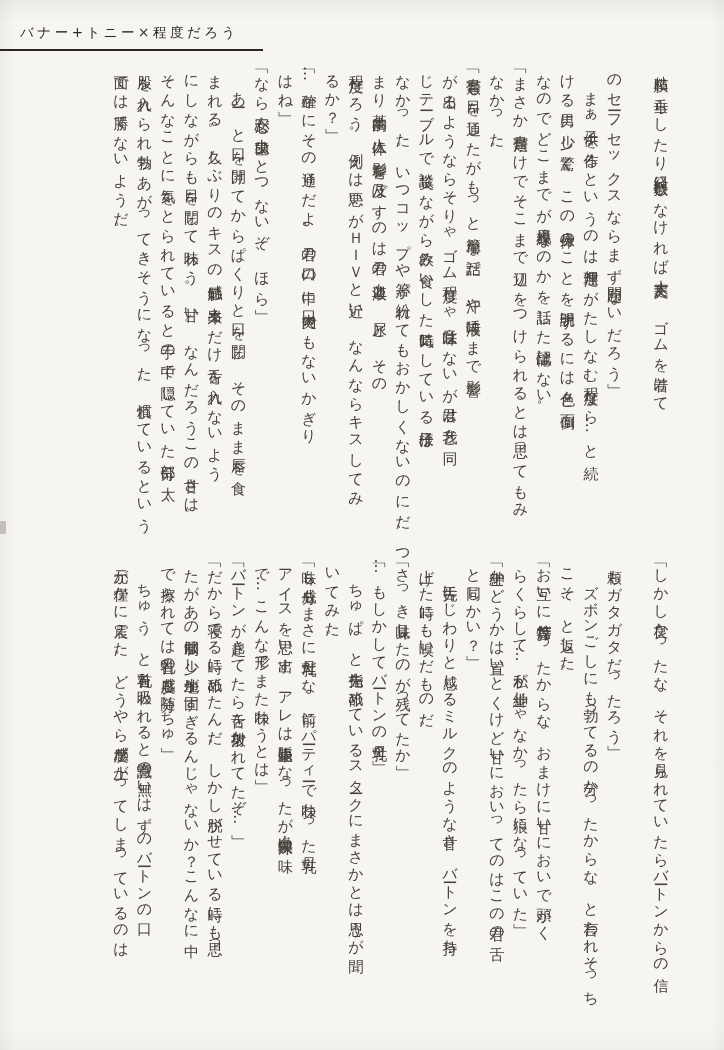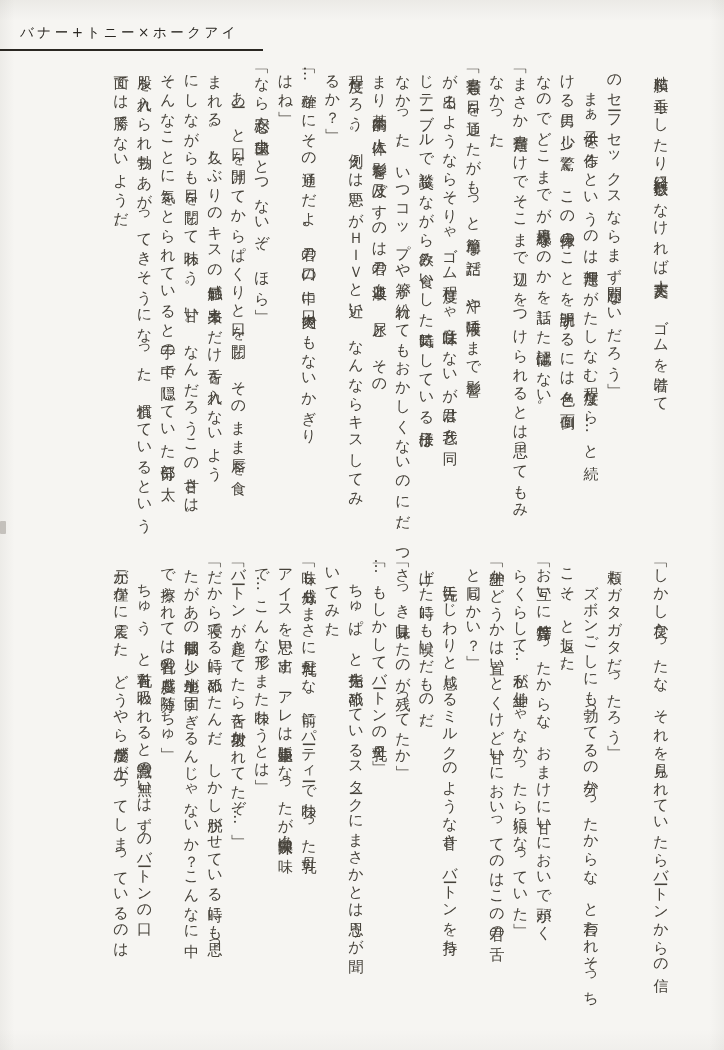--- a/index.html
+++ b/index.html
@@ -42,21 +42,21 @@
     width:6px; height:13px;
     background:#b5b2ac; border-radius:1px; opacity:.75;
   }
 </style>
 </head>
 <body>
 
 <div class="paper-shade"></div>
 
 <div class="header">
-  <span>バナー+トニー×ホークアイ</span>
+  <span>バナー+トニー×程度だろう</span>
 </div>
 
 <div class="vtext top-block">
     <p>粘膜に垂らしたり経口摂取しなければ大丈夫だ、ゴムを着けて</p>
     <p>のセーフセックスならまず問題ないだろう」</p>
     <p>　まぁ子供を作るというのは無理だがたしなむ程度なら…と続</p>
     <p>ける男に少し驚く。この身体のことを説明するには色々と面倒</p>
     <p>なのでどこまでが境界線なのかを話した記憶はない。</p>
     <p>「まさか書類だけでそこまで辺りをつけられるとは思ってもみ</p>
     <p>なかった。</p>

